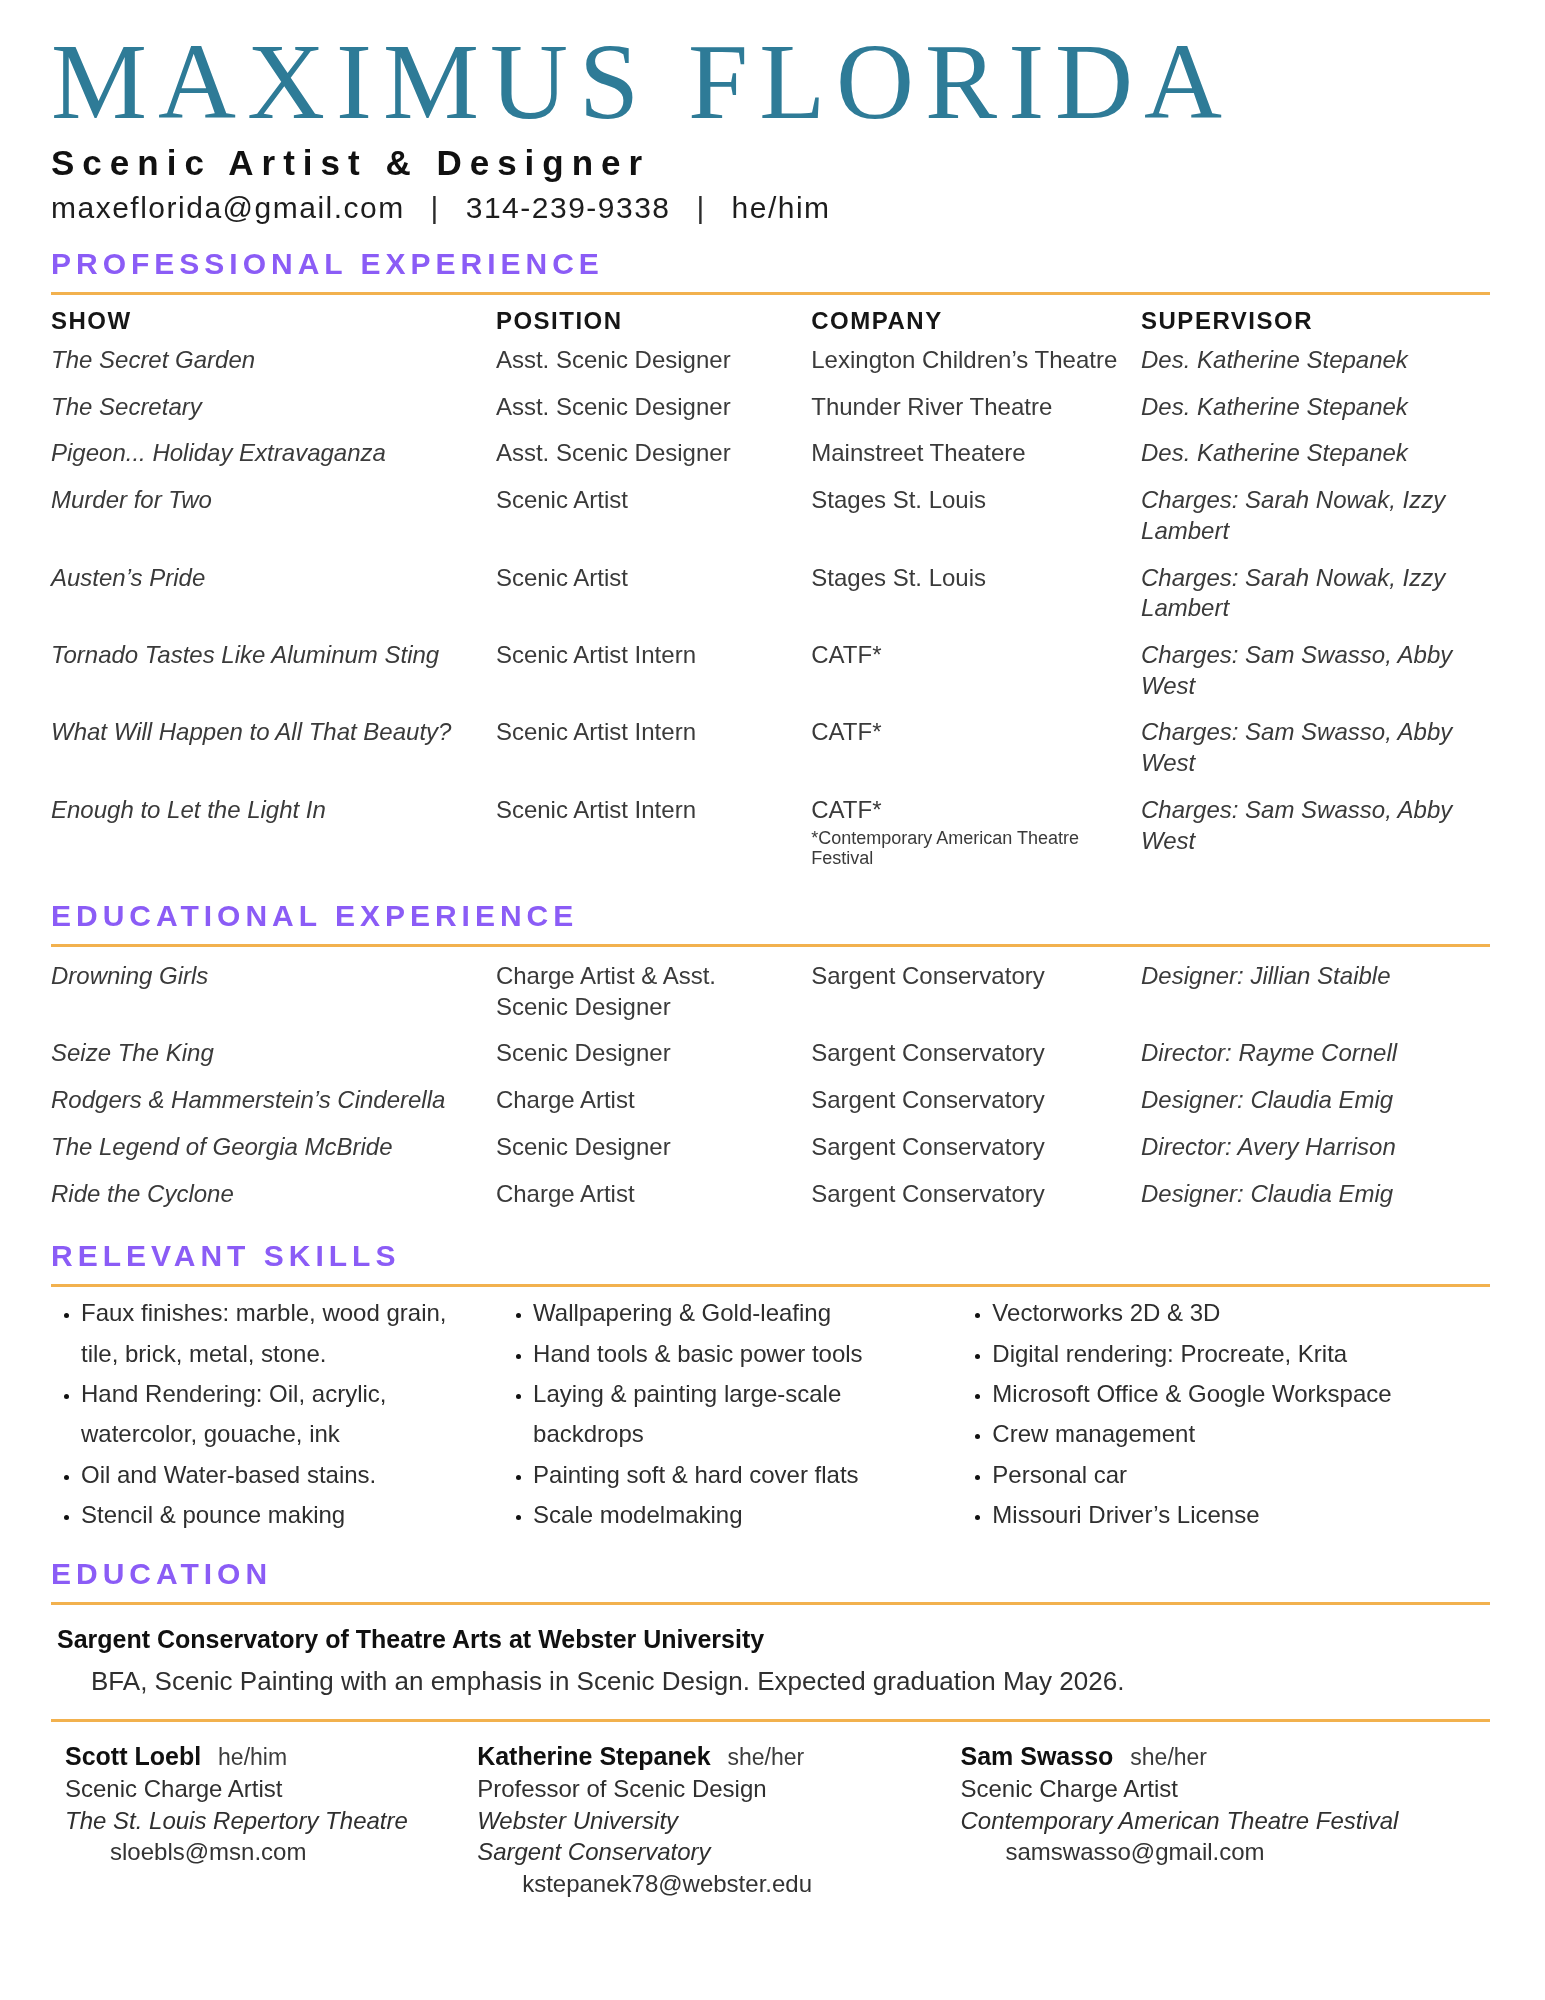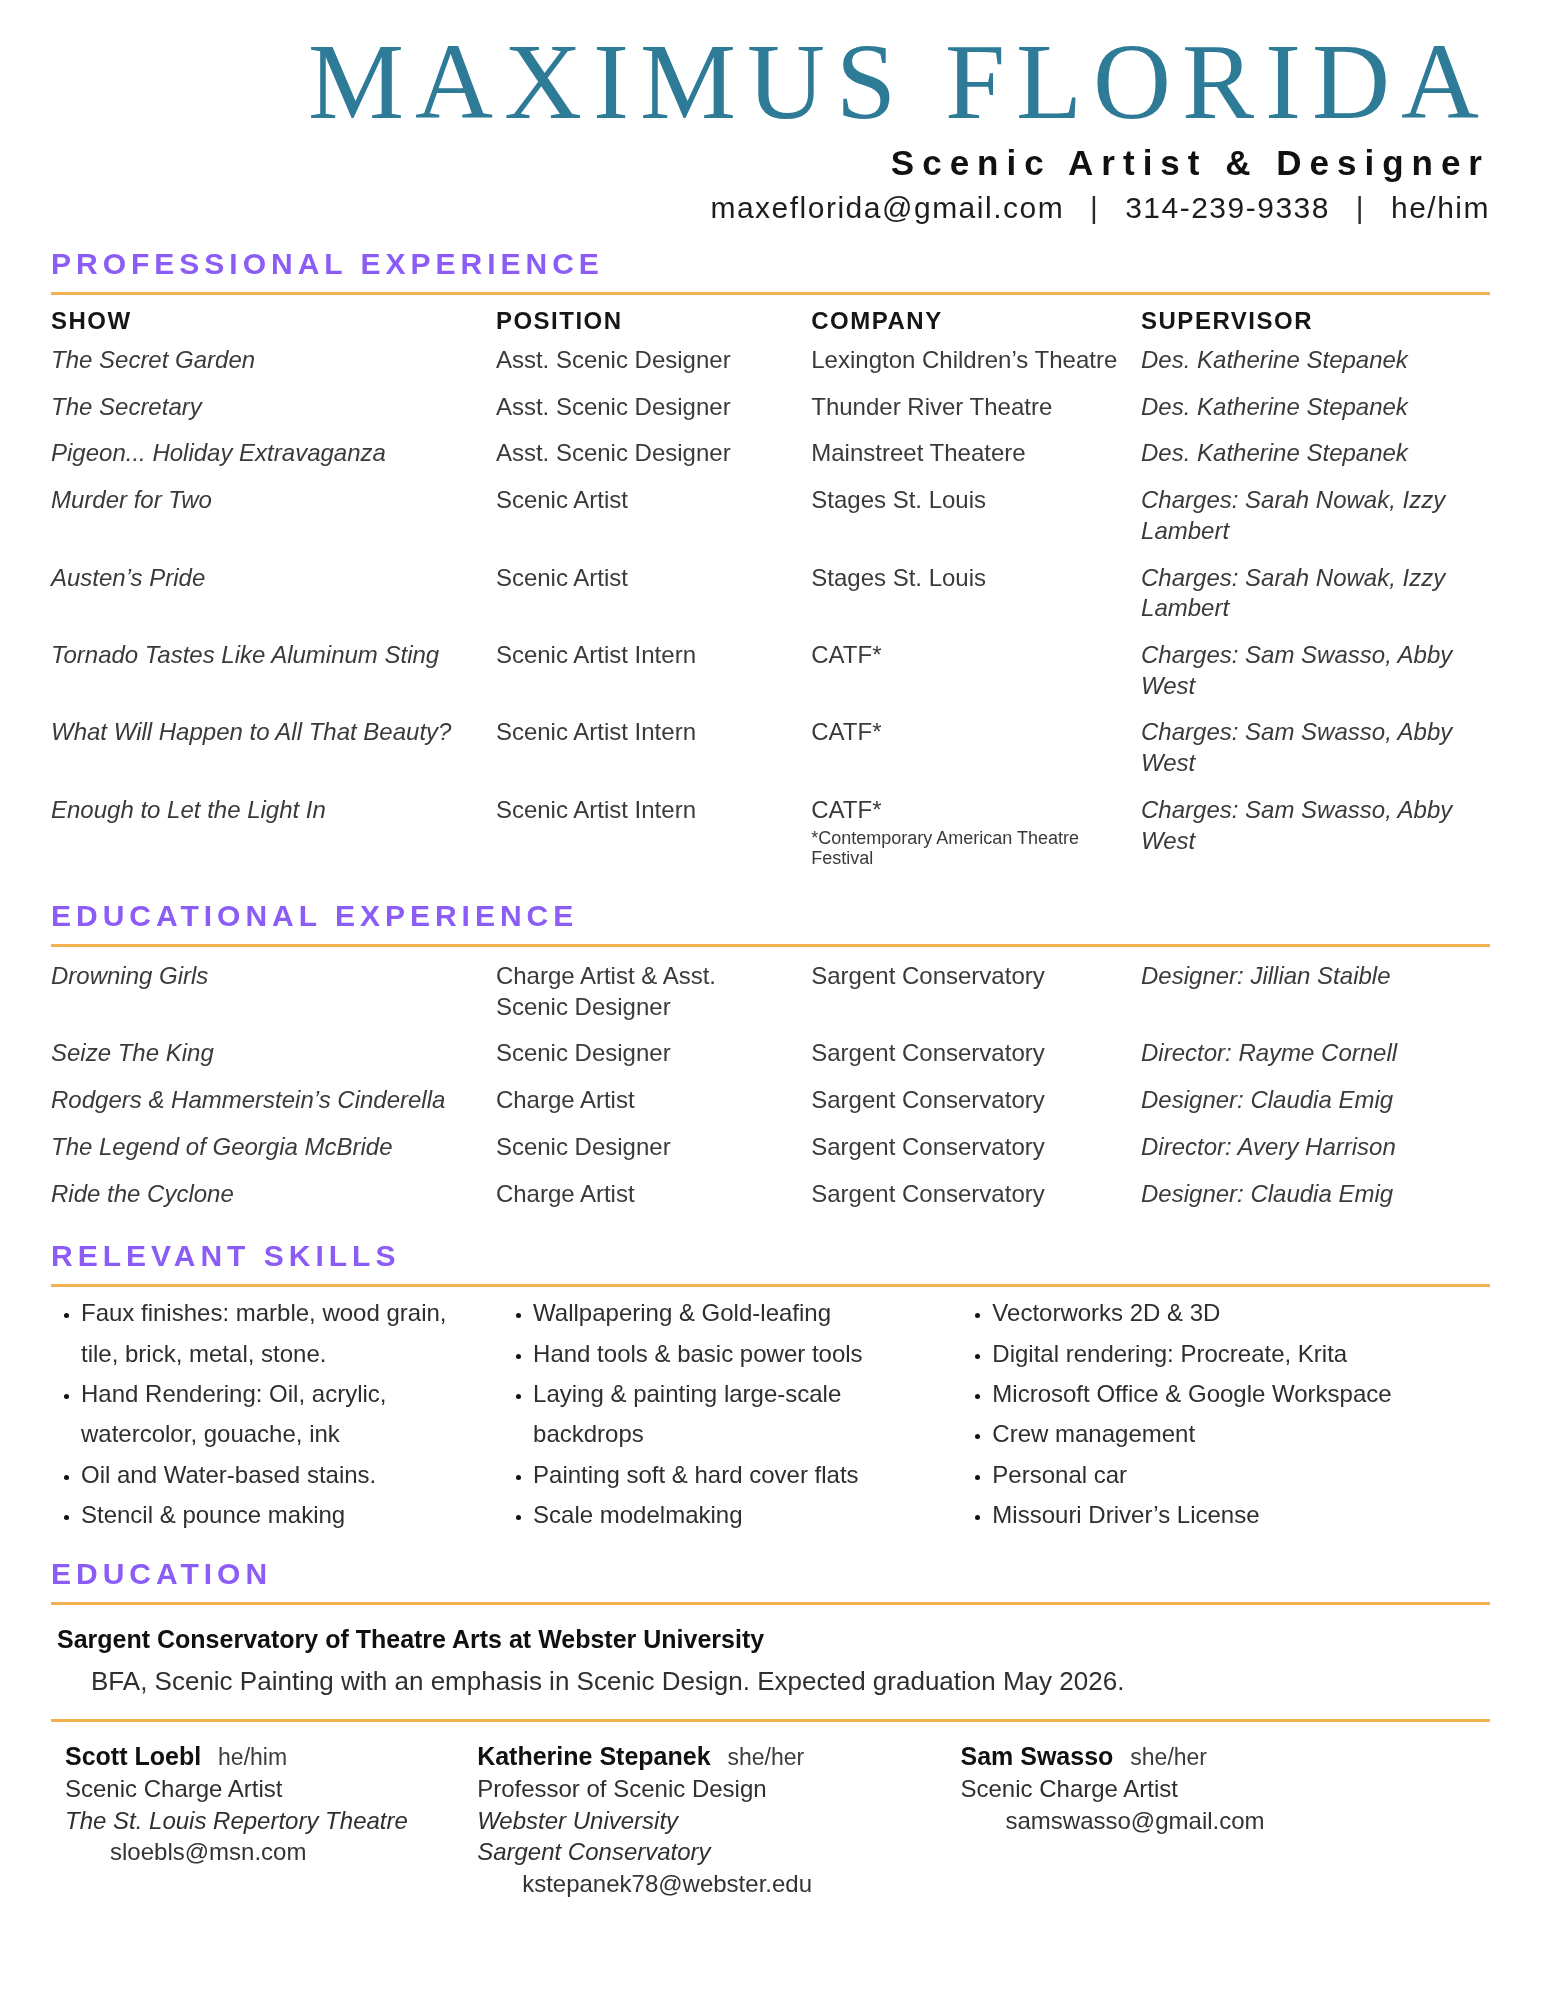--- a/index.html
+++ b/index.html
@@ -4,21 +4,21 @@
 <style>
   html,body{margin:0;padding:0;background:#ffffff;}
   .page{
     width:1545px;height:2000px;box-sizing:border-box;
     background:#ffffff;overflow:hidden;
     padding:22px 55px 0 51px;
     font-family:"Liberation Sans", sans-serif;
     color:#333333;
   }
   
-  .hdr{text-align:right;}
+  .hdr{text-align:left;}
   .hdr h1{
     margin:0;font-family:"Liberation Serif", serif;font-weight:400;
     font-size:108px;line-height:1.12;letter-spacing:11px;
     color:#2e7b97;white-space:nowrap;
   }
   .hdr .subtitle{
     margin-top:0px;font-size:35px;font-weight:700;letter-spacing:8px;color:#111111;
   }
   .hdr .contact{
     margin-top:8px;font-size:30px;letter-spacing:1.5px;color:#1d1d1d;
@@ -294,19 +294,20 @@
           <div class="org">Sargent Conservatory</div>
           <div class="mail">kstepanek78@webster.edu</div>
         </div>
 
         <div class="ref">
           <div class="nameline">
             <span class="rname">Sam Swasso</span>
             <span class="pron">she/her</span>
           </div>
           <div class="role">Scenic Charge Artist</div>
+          <div class="org">Contemporary American Theatre Festival</div>
 
           <div class="mail">samswasso@gmail.com</div>
         </div>
       </div>
   </section>
 
 </div>
 
 </body></html>

